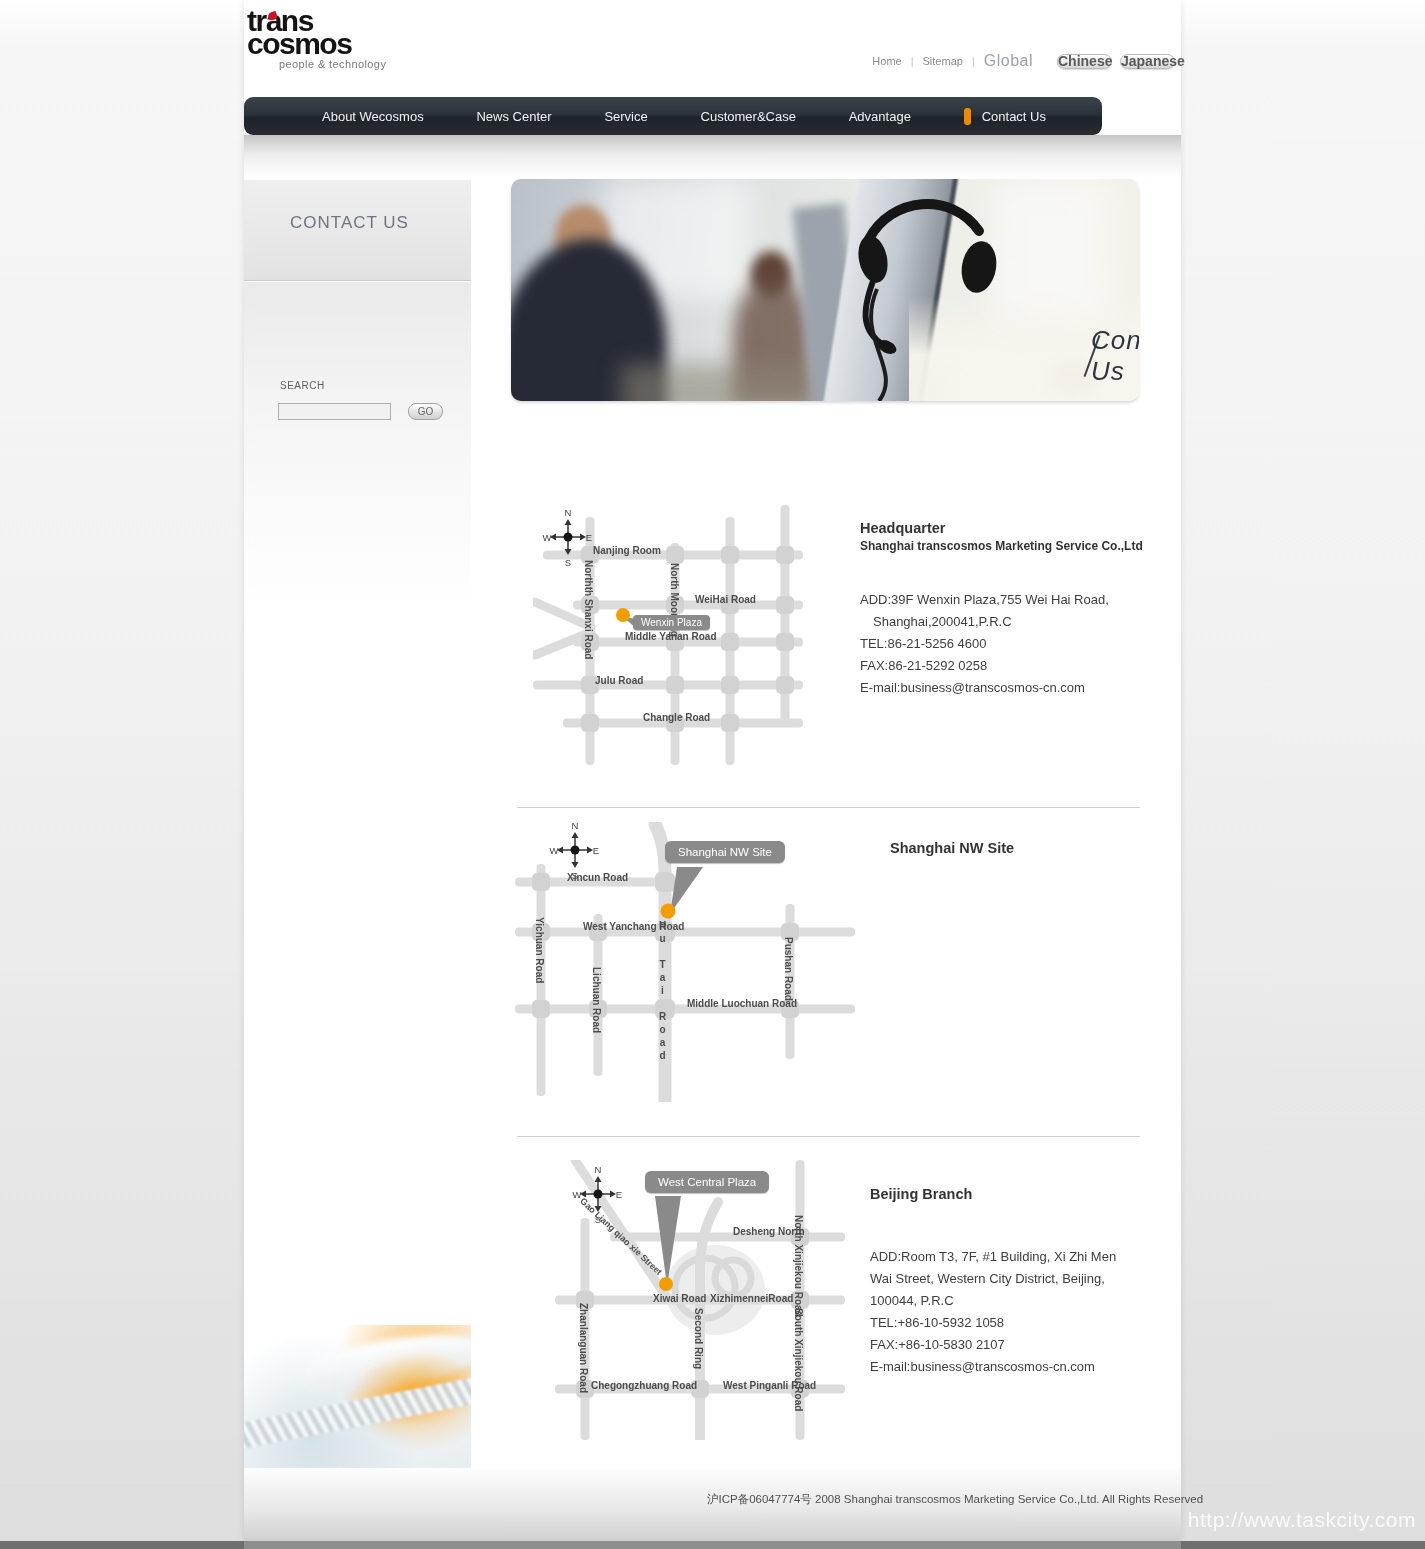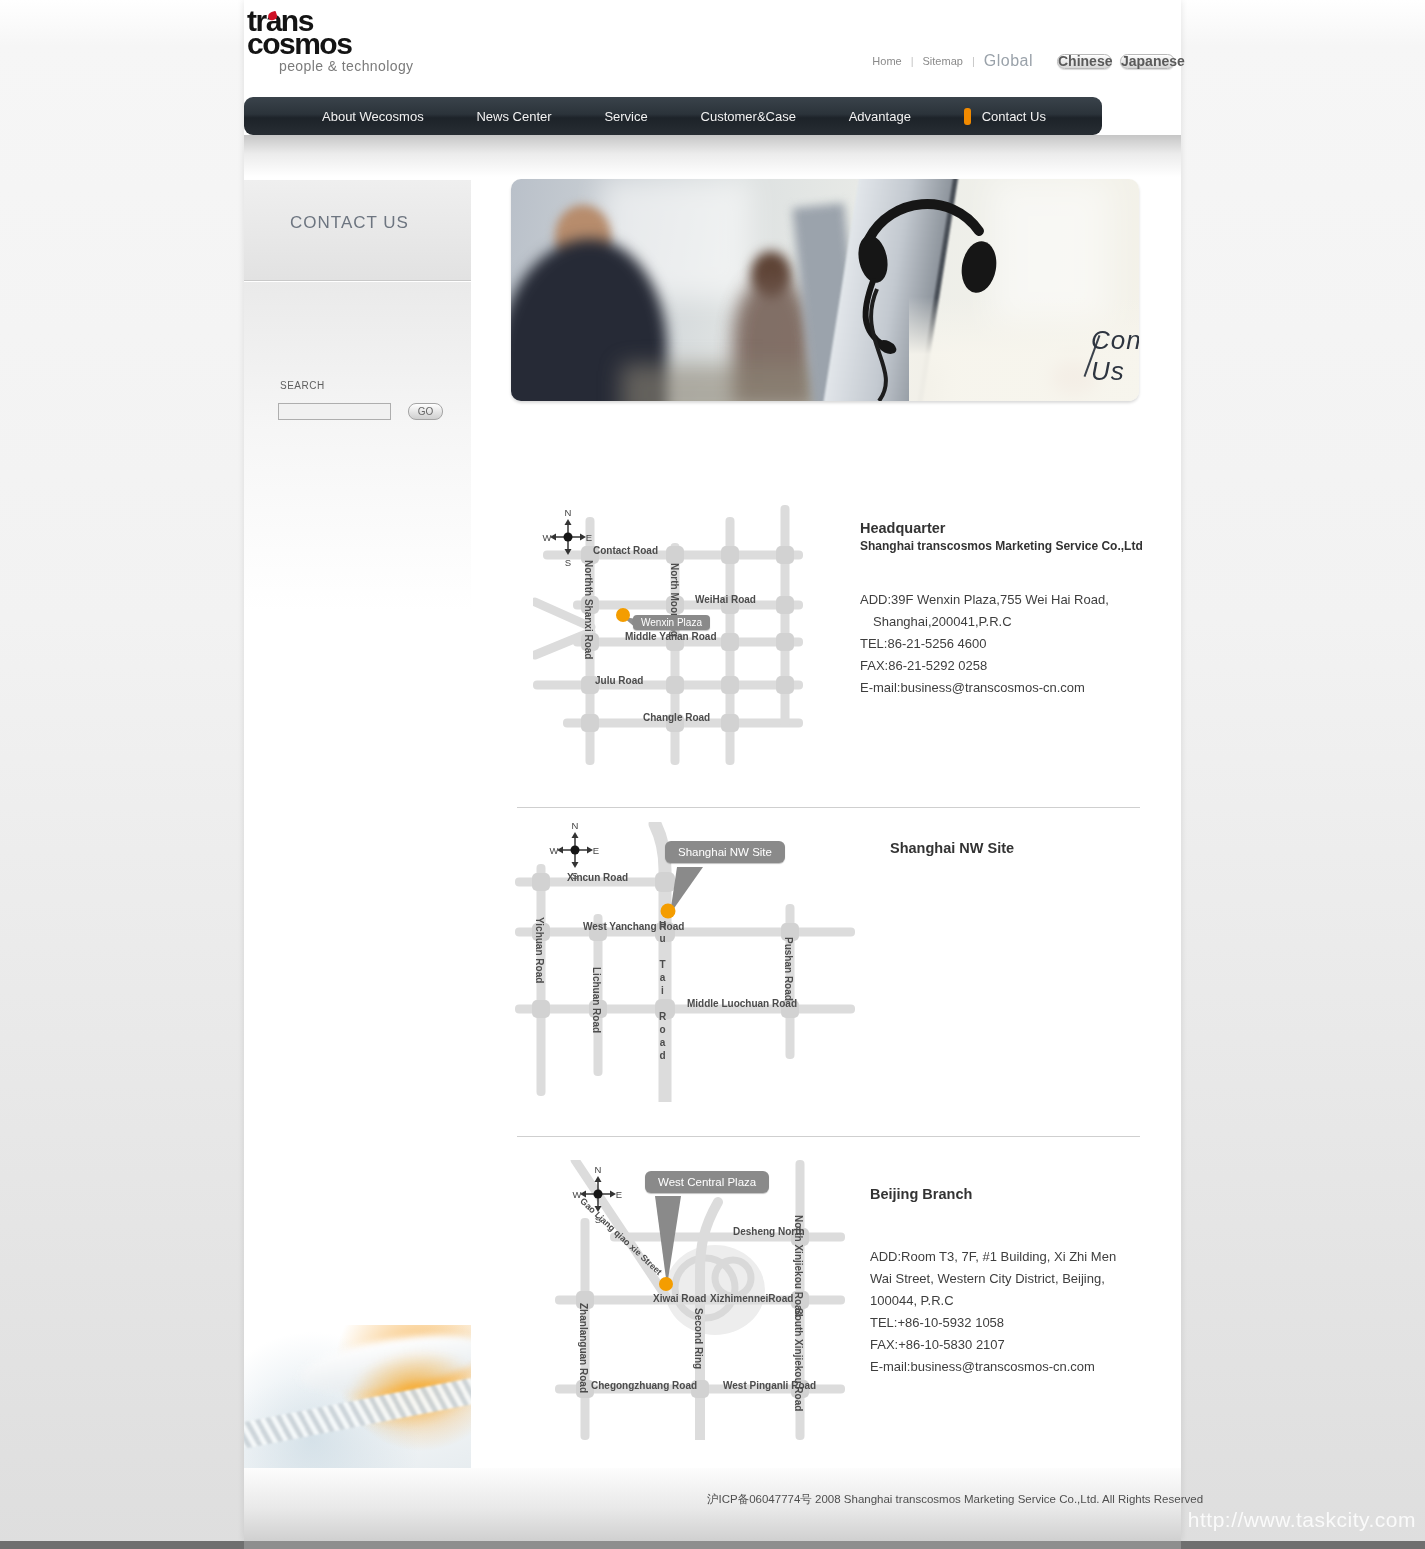--- a/index.html
+++ b/index.html
@@ -14,21 +14,21 @@
     position:absolute; left:244px; top:0; width:937px; height:1541px;
     background:#ffffff; box-shadow:0 0 7px rgba(0,0,0,.10);
   }
 
   
   .logo { position:absolute; left:3px; top:9px; width:180px; }
   .logo-l1,.logo-l2 { font-weight:bold; font-size:30px; letter-spacing:-1.5px; color:#141414; line-height:.78; }
   .logo-l1 { position:relative; z-index:2; }
   .logo-red { position:absolute; left:21px; top:3px; width:9px; height:8px; background:#cf1126;
               border-radius:70% 10% 60% 60%; transform:rotate(-18deg); z-index:3; }
-  .logo-tag { font-size:14px; color:#7b7b7b; letter-spacing:.4px; margin:2px 0 0 32px; }
+  .logo-tag { font-size:11px; color:#7b7b7b; letter-spacing:.4px; margin:2px 0 0 32px; }
 
   .utility { position:absolute; right:6px; top:52px; display:flex; align-items:center; }
   .u-link { font-size:11px; color:#8a8a8a; cursor:pointer; }
   .u-sep { font-size:11px; color:#c4c4c4; margin:0 9px; }
   .u-global { font-size:16px; color:#9aa2aa; letter-spacing:.5px; margin-right:16px; cursor:pointer; }
   .lang-btn { width:55px; height:15px; margin-left:8px; border:1px solid #b9b9b9; border-radius:8px;
               background:linear-gradient(180deg,#fdfdfd,#d7d7d7); font-size:14px; font-weight:bold;
               color:#5a5a5a; text-align:center; line-height:13px; cursor:pointer;
               box-shadow:inset 0 1px 0 #fff,0 1px 1px rgba(0,0,0,.15); font-family:"Liberation Sans",sans-serif; }
 
@@ -247,21 +247,21 @@
         </g>
         <circle r="4.5" fill="#151515"></circle>
         <text x="0" y="-21">N</text>
         <text x="0" y="29">S</text>
         <text x="-21" y="3.5">W</text>
         <text x="21" y="3.5">E</text>
       </g>
       <polygon points="90,112 104,114 104,124" fill="#8f8f8f"></polygon>
       <circle cx="90" cy="110" r="7" fill="#f49d00"></circle>
     </svg>
-    <div class="map-label" style="left:60px; top:40px;">Contact Road</div>
+    <div class="map-label" style="left:60px; top:40px;">Nanjing Room</div>
     <div class="map-label" style="left:162px; top:89px;">WeiHai Road</div>
     <div class="map-label" style="left:92px; top:126px;">Middle Yanan Road</div>
     <div class="map-label" style="left:62px; top:170px;">Julu Road</div>
     <div class="map-label" style="left:110px; top:207px;">Changle Road</div>
     <div class="map-label v" style="left:50px; top:55px;">Northth Shanxi Road</div>
     <div class="map-label v" style="left:136px; top:58px;">North Mooming</div>
     <div class="map-tag tag-sm" style="left:100px; top:110px;">Wenxin Plaza</div>
   </div>
   <div class="info" style="left:616px; top:520px;">
     <h3>Headquarter</h3>

